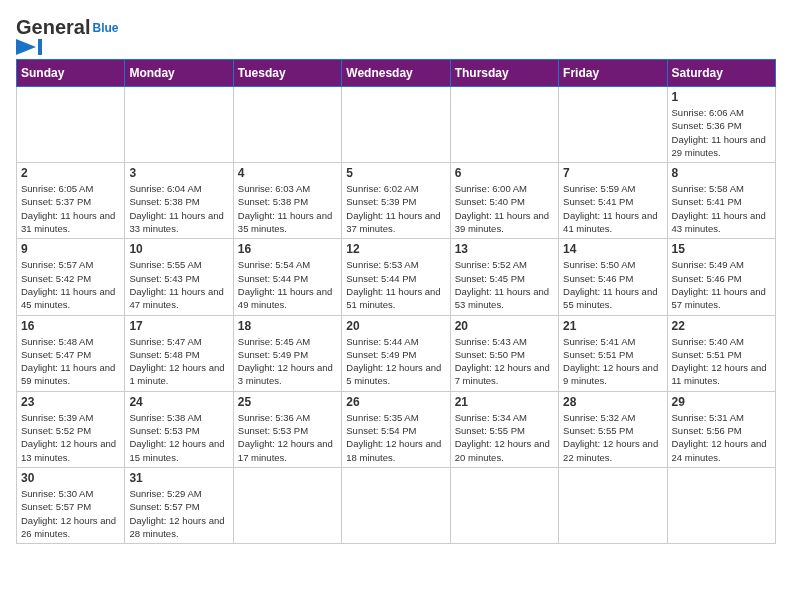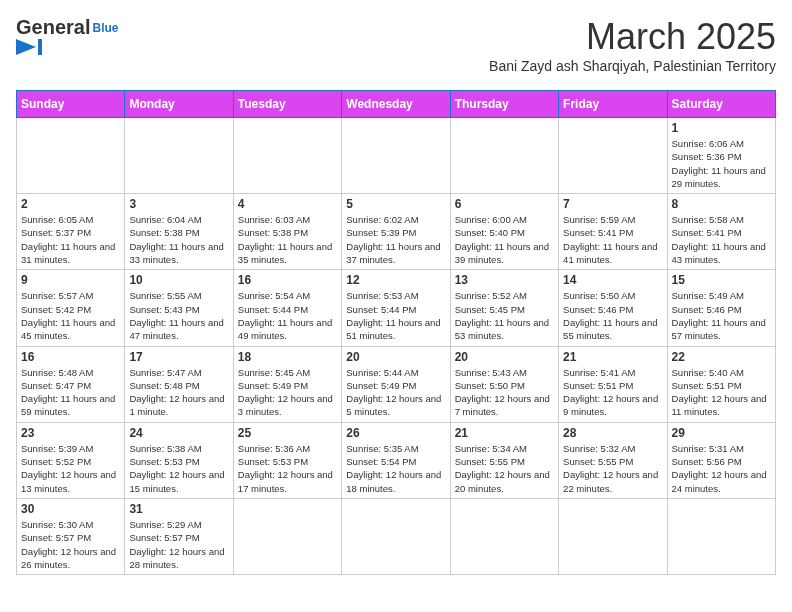--- a/index.html
+++ b/index.html
@@ -7,21 +7,21 @@
       font-family: Arial, sans-serif;
       background: #fff;
       width: 792px;
       min-height: 612px;
       padding: 16px;
     }
     .header-area {
       display: flex;
       justify-content: space-between;
       align-items: flex-start;
-      margin-bottom: 16px;
+      margin-bottom: 4px;
     }
     .logo {
       display: flex;
       flex-direction: column;
       align-items: flex-start;
     }
     .title-area {
       text-align: right;
     }
     .month-title {
@@ -32,21 +32,21 @@
     .location-title {
       font-size: 14px;
       color: #333;
     }
     table {
       width: 100%;
       border-collapse: collapse;
       table-layout: fixed;
     }
     thead tr th {
-      background-color: #d946ef;
+      background-color: #701a75;
       color: #fff;
       font-size: 12px;
       font-weight: bold;
       padding: 6px 4px;
       text-align: left;
       border: 1px solid #1a73c7;
     }
     tbody tr td {
       border: 1px solid #ccc;
       vertical-align: top;
@@ -78,24 +78,20 @@
   <div class="logo">
     <div style="display:flex;align-items:center;gap:2px;">
       <span style="font-size:20px;font-weight:bold;color:#333;">General</span>
       <span style="font-size:12px;font-weight:bold;color:#1a73c7;">Blue</span>
     </div>
 
     <svg width="50" height="16" viewBox="0 0 50 16">
       <polygon points="0,0 20,8 0,16" fill="#1a73c7"></polygon>
       <rect x="22" y="0" width="4" height="16" fill="#1a73c7"></rect>
     </svg>
-  </div>
-  <div class="title-area">
-    <div class="month-title">March 2025</div>
-    <div class="location-title">Bani Zayd ash Sharqiyah, Palestinian Territory</div>
   </div>
 </div>
 
 <table>
   <thead>
     <tr>
 
     <th>Sunday</th>
         <th>Monday</th>
         <th>Tuesday</th>

